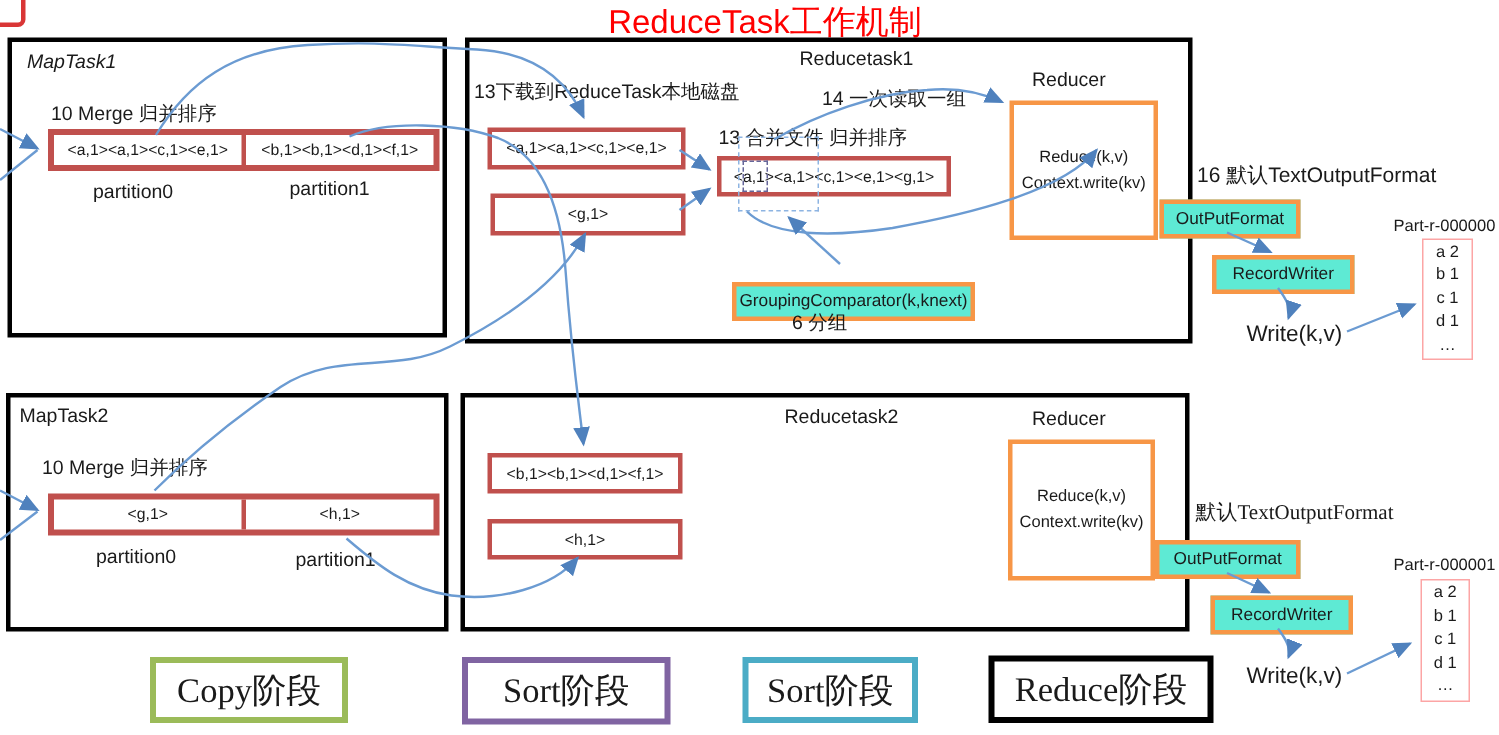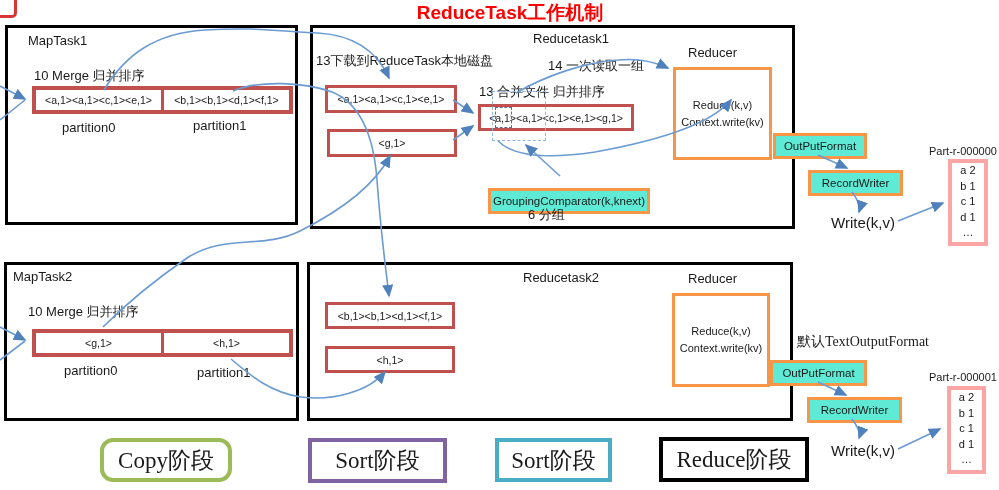--- a/index.html
+++ b/index.html
@@ -12,49 +12,49 @@
           align-items:center;justify-content:center;font-size:11.5px;white-space:nowrap;}
   .label{position:absolute;font-size:13px;white-space:nowrap;}
   .small-label{position:absolute;font-size:11px;white-space:nowrap;}
   .partition-bar{position:absolute;border:4px solid #C0504D;background:#fff;display:flex;}
   .partition-cell{flex:1;display:flex;align-items:center;justify-content:center;
           font-size:10.5px;white-space:nowrap;}
   .partition-cell.first{border-right:3px solid #C0504D;}
   .reducer-box{position:absolute;border:3px solid #F79646;background:transparent;display:flex;
           flex-direction:column;align-items:center;justify-content:center;font-size:11px;
           line-height:17px;text-align:center;}
-  .part-file{position:absolute;border:4px solid #fca5a5;background:#fff;display:flex;
-          flex-direction:column;align-items:center;justify-content:flex-start;font-size:11px;
+  .part-file{position:absolute;border:1px solid #fca5a5;background:#fff;display:flex;
+          flex-direction:column;align-items:center;justify-content:center;font-size:11px;
           line-height:15.5px;}
   .phase{position:absolute;background:#fff;display:flex;align-items:center;justify-content:center;
           font-family:"Liberation Serif",serif;font-size:23px;white-space:nowrap;}
   .phase-copy{border:4px solid #9BBB59;}
   .phase-merge{border:4px solid #8064A2;}
   .phase-sort{border:4px solid #4BACC6;font-family:Liberation Serif, serif;}
   .phase-reduce{border:4px solid #000000;}
   #title{position:absolute;left:330px;top:0;width:360px;text-align:center;color:#FF0000;
-         font-size:19px;font-weight:bold;}
+         font-size:22px;font-weight:normal;}
   .dashed-outer{position:absolute;border:1.5px dashed #8DB4E2;background:transparent;}
   .dashed-inner{position:absolute;border:1.5px dashed #666699;background:transparent;}
   .write-label{position:absolute;font-size:15px;white-space:nowrap;}
   #corner-mark{position:absolute;left:-11px;top:-10px;width:22px;height:22px;
          border:3.5px solid #D93636;border-radius:5px;}
   #arrows{position:absolute;left:0;top:0;pointer-events:none;}
 </style>
 </head>
 <body>
 
 <div id="stage">
 
   <div id="corner-mark"></div>
 
   <div id="title">ReduceTask工作机制</div>
 
   <div class="blackbox" style="left:5px;top:25px;width:287px;height:194px;"></div>
-  <div class="label" style="left:28px;top:33px;">MapTask1</div>
+  <div class="label" style="left:18px;top:33px;font-style:italic;">MapTask1</div>
   <div class="label" style="left:34px;top:67px;">10 Merge 归并排序</div>
   <div class="partition-bar" style="left:32px;top:86px;width:253px;height:20px;">
     <div class="partition-cell first">&lt;a,1&gt;&lt;a,1&gt;&lt;c,1&gt;&lt;e,1&gt;</div>
     <div class="partition-cell">&lt;b,1&gt;&lt;b,1&gt;&lt;d,1&gt;&lt;f,1&gt;</div>
   </div>
   <div class="label" style="left:62px;top:120px;">partition0</div>
   <div class="label" style="left:193px;top:118px;">partition1</div>
 
   <div class="blackbox" style="left:4px;top:262px;width:289px;height:153px;"></div>
   <div class="label" style="left:13px;top:269px;">MapTask2</div>
@@ -87,20 +87,21 @@
   <div class="blackbox" style="left:307px;top:262px;width:480px;height:153px;"></div>
   <div class="label" style="left:523px;top:270px;">Reducetask2</div>
   <div class="redbox" style="left:325px;top:302px;width:124px;height:21px;">&lt;b,1&gt;&lt;b,1&gt;&lt;d,1&gt;&lt;f,1&gt;</div>
   <div class="redbox" style="left:325px;top:346px;width:124px;height:21px;">&lt;h,1&gt;</div>
   <div class="label" style="left:688px;top:271px;">Reducer</div>
   <div class="reducer-box" style="left:672px;top:293px;width:92px;height:88px;">
     <div>Reduce(k,v)</div>
     <div>Context.write(kv)</div>
   </div>
 
+  <div class="label" style="left:798px;top:108px;font-size:14px;">16 默认TextOutputFormat</div>
   <div class="orangebox" style="left:773px;top:133px;width:88px;height:20px;">OutPutFormat</div>
   <div class="orangebox" style="left:808px;top:170px;width:89px;height:20px;">RecordWriter</div>
   <div class="write-label" style="left:831px;top:214px;">Write(k,v)</div>
   <div class="small-label" style="left:929px;top:145px;">Part-r-000000</div>
   <div class="part-file" style="left:948px;top:159px;width:32px;height:79px;">
     <div>a 2</div>
     <div>b 1</div>
     <div>c 1</div>
     <div>d 1</div>
     <div>…</div>
@@ -112,21 +113,21 @@
   <div class="write-label" style="left:831px;top:442px;">Write(k,v)</div>
   <div class="small-label" style="left:929px;top:371px;">Part-r-000001</div>
   <div class="part-file" style="left:947px;top:386px;width:31px;height:80px;">
     <div>a 2</div>
     <div>b 1</div>
     <div>c 1</div>
     <div>d 1</div>
     <div>…</div>
   </div>
 
-  <div class="phase phase-copy" style="left:100px;top:438px;width:124px;height:36px;border-radius:13px;">Copy阶段</div>
+  <div class="phase phase-copy" style="left:100px;top:438px;width:124px;height:36px;">Copy阶段</div>
   <div class="phase phase-merge" style="left:308px;top:438px;width:131px;height:37px;">Sort阶段</div>
   <div class="phase phase-sort" style="left:495px;top:438px;width:109px;height:36px;">Sort阶段</div>
   <div class="phase phase-reduce" style="left:659px;top:437px;width:142px;height:37px;">Reduce阶段</div>
 
   <svg id="arrows" width="999" height="490" viewBox="0 0 999 490">
     <defs>
       <marker id="ah" markerWidth="9" markerHeight="8" refX="7" refY="3.5" orient="auto">
         <path d="M0,0 L8,3.5 L0,7 Z" fill="#4F81BD"></path>
       </marker>
     </defs>

